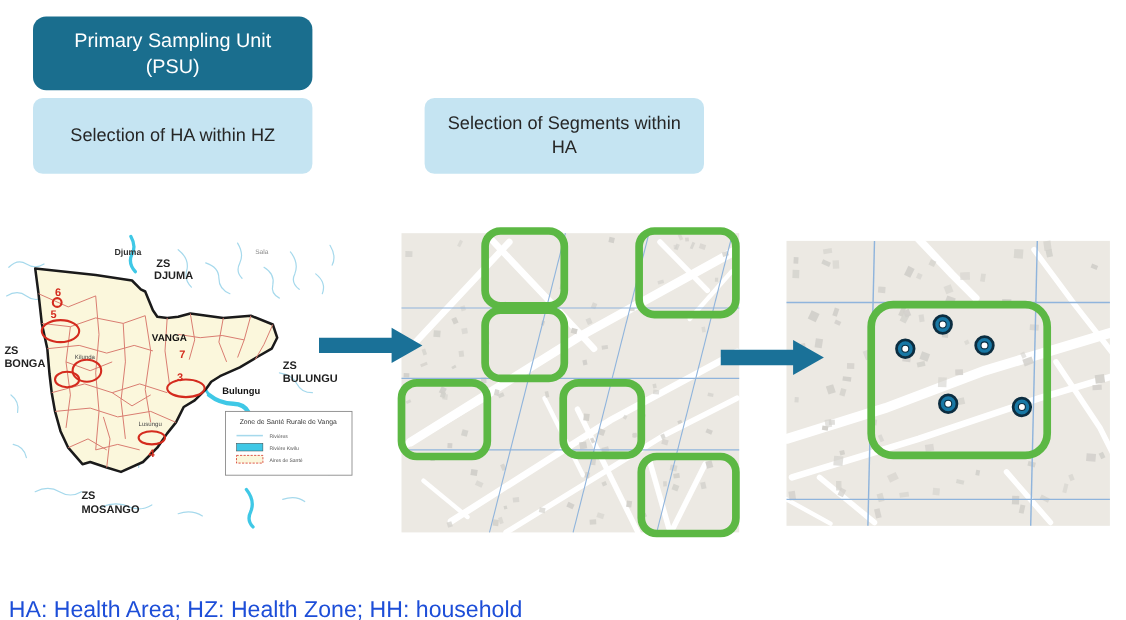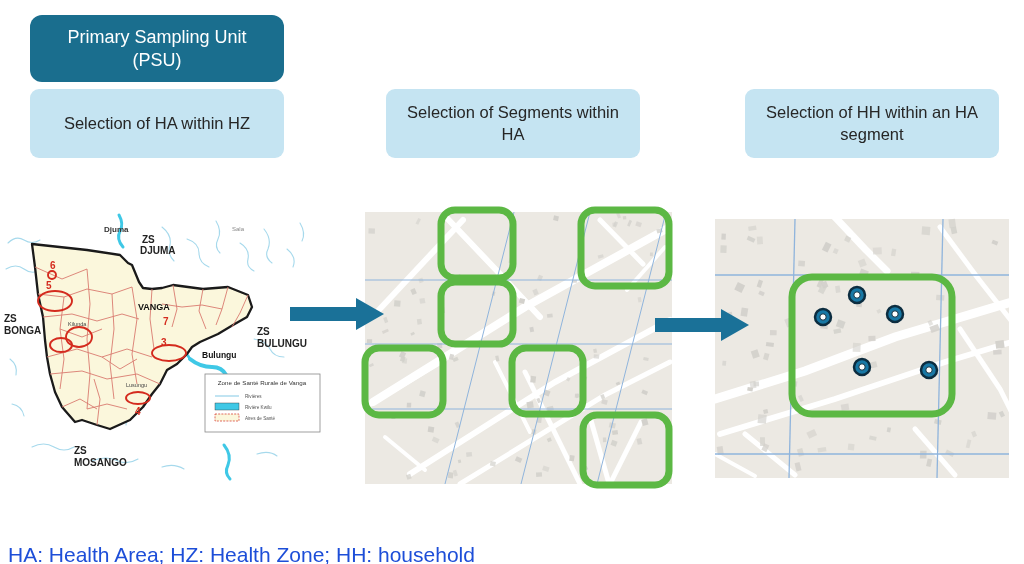--- a/index.html
+++ b/index.html
@@ -32,23 +32,20 @@
 
   <div class="hdr c1">
     <span>Primary Sampling Unit (PSU)</span>
   </div>
 
   <div class="sub c1">
     <span>Selection of HA within HZ</span>
   </div>
   <div class="sub c2">
     <span>Selection of Segments within HA</span>
-  </div>
-  <div class="sub c3">
-    <span>Selection of HH within an HA segment</span>
   </div>
 
   <div class="map" id="psu-map">
     <svg id="psu-svg" width="330" height="275" viewBox="0 0 330 275">
         <g fill="none" stroke="#A6D9EC" stroke-width="1.1" stroke-linecap="round">
           <path d="M6,34 q8,-8 16,-3 q8,5 16,0"></path>
           <path d="M4,60 q10,-6 18,0 q8,6 16,1"></path>
           <path d="M160,18 q10,8 8,18 q-3,9 4,16"></path>
           <path d="M185,30 q12,4 12,14 q0,10 10,14"></path>
           <path d="M214,12 q6,10 2,18 q-4,8 2,14"></path>

